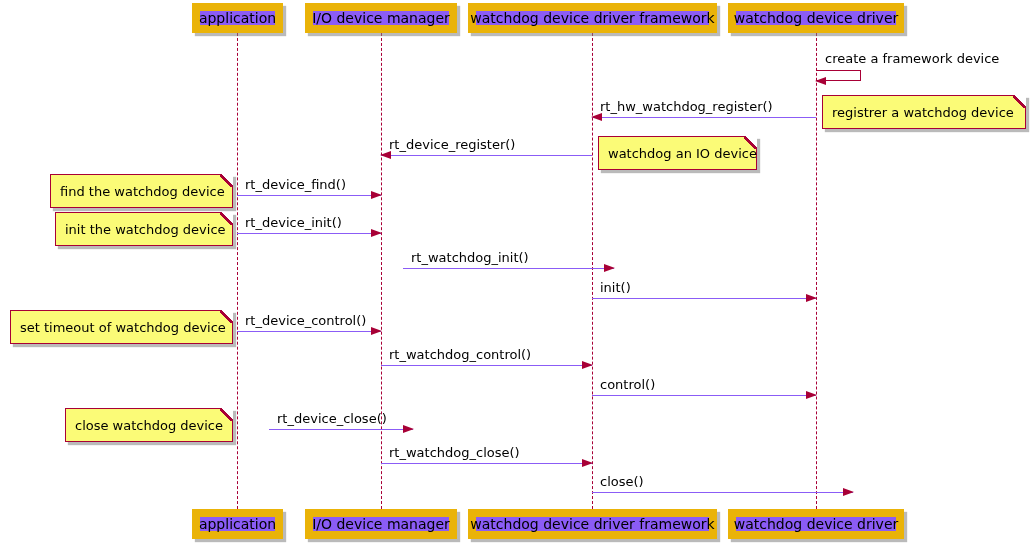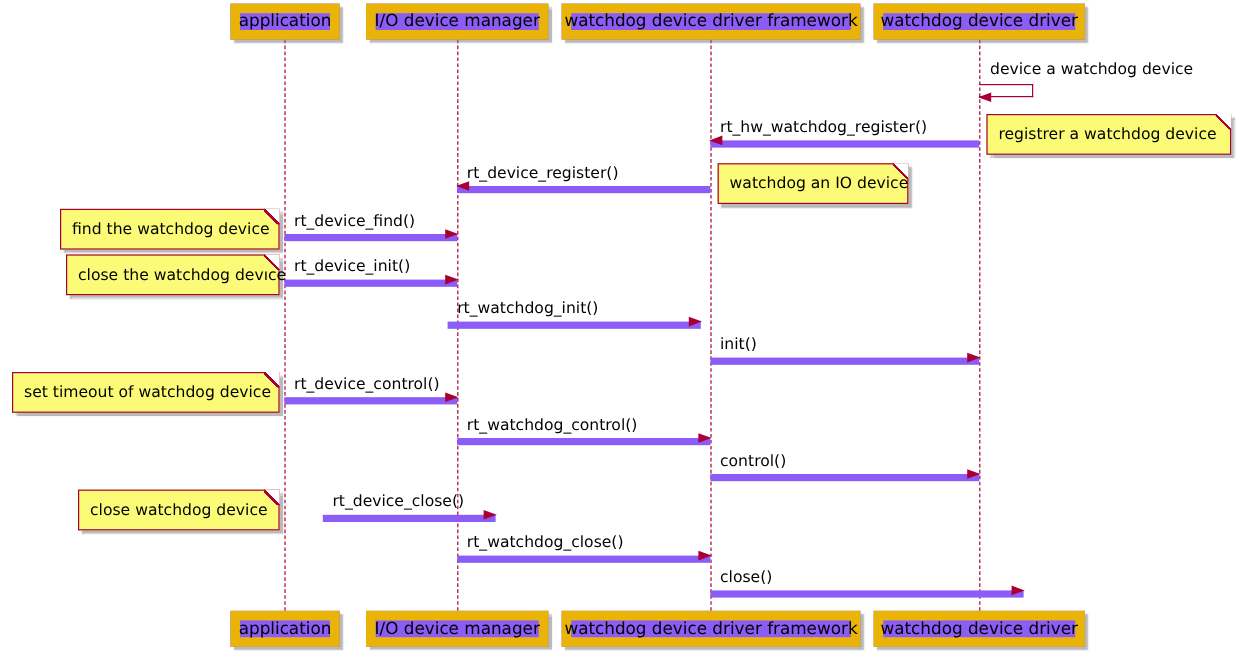--- a/index.html
+++ b/index.html
@@ -2,21 +2,21 @@
 <html><head>
 <meta charset="utf-8">
 <style>
   html,body{margin:0;padding:0;background:#ffffff;}
   .diagram{position:relative;width:1031px;height:549px;background:#ffffff;
     font-family:"DejaVu Sans","Liberation Sans",sans-serif;color:#000;overflow:hidden;}
   .pbox{position:absolute;box-sizing:border-box;height:30px;background:#8b5cf6;
     border:8px solid #eab308;box-shadow:3px 3px 1px rgba(130,130,130,0.55);
     display:flex;align-items:center;justify-content:center;font-size:14px;white-space:nowrap;}
   .lifeline{position:absolute;width:0;border-left:1px dashed #A80036;top:33px;height:476px;}
-  .msg{position:absolute;height:17px;border-bottom:6px solid #8b5cf6;}
+  .msg{position:absolute;height:17px;border-bottom:1px solid #8b5cf6;}
   .msg .lbl{position:absolute;left:8px;bottom:3px;font-size:13px;white-space:nowrap;}
   .arr{position:absolute;width:0;height:0;border-top:4px solid transparent;border-bottom:4px solid transparent;}
   .arr.r{right:-1px;bottom:-4px;border-left:11px solid #A80036;}
   .arr.l{left:-1px;bottom:-4px;border-right:11px solid #A80036;}
   .selfloop{position:absolute;box-sizing:border-box;border:1px solid #A80036;border-left:none;}
   .selfloop .arr{left:-1px;bottom:-5px;border-right:11px solid #A80036;}
   .freelbl{position:absolute;font-size:13px;white-space:nowrap;}
   .note{position:absolute;box-sizing:border-box;background:#FBFB77;border:1px solid #A80036;
     box-shadow:3px 3px 1px rgba(130,130,130,0.55);display:flex;align-items:center;
     padding:16px 9px;font-size:13px;white-space:nowrap;}
@@ -52,42 +52,42 @@
   <div class="pbox" style="left:305px;top:509px;width:152px;">
       <span>I/O device manager</span>
     </div>
   <div class="pbox" style="left:468px;top:509px;width:249px;">
       <span>watchdog device driver framework</span>
     </div>
   <div class="pbox" style="left:728px;top:509px;width:176px;">
       <span>watchdog device driver</span>
     </div>
 
-  <div class="freelbl" style="left:825px;top:51px;">device a watchdog device</div>
+  <div class="freelbl" style="left:825px;top:51px;">create a framework device</div>
   <div class="selfloop" style="left:816px;top:70px;width:45px;height:11px;">
     <span class="arr"></span>
   </div>
 
   <div class="msg" style="left:592px;top:100px;width:224px;">
     <span class="lbl">rt_hw_watchdog_register()</span>
       <span class="arr l"></span>
   </div>
   <div class="msg" style="left:381px;top:138px;width:211px;">
     <span class="lbl">rt_device_register()</span>
       <span class="arr l"></span>
   </div>
   <div class="msg" style="left:237px;top:178px;width:144px;text-decoration:underline;">
     <span class="lbl">rt_device_find()</span>
       <span class="arr r"></span>
   </div>
   <div class="msg" style="left:237px;top:216px;width:144px;">
     <span class="lbl">rt_device_init()</span>
       <span class="arr r"></span>
   </div>
-  <div class="msg" style="left:373px;top:251px;width:211px;">
+  <div class="msg" style="left:403px;top:251px;width:211px;">
     <span class="lbl">rt_watchdog_init()</span>
       <span class="arr r"></span>
   </div>
   <div class="msg" style="left:592px;top:281px;width:224px;">
     <span class="lbl">init()</span>
       <span class="arr r"></span>
   </div>
   <div class="msg" style="left:237px;top:314px;width:144px;">
     <span class="lbl">rt_device_control()</span>
       <span class="arr r"></span>
@@ -119,21 +119,21 @@
   </div>
   <div class="note" style="left:598px;top:136px;width:159px;height:26px;">
     <span>watchdog an IO device</span>
       <span class="fold"></span>
   </div>
   <div class="note" style="left:50px;top:174px;width:183px;height:26px;">
     <span>find the watchdog device</span>
       <span class="fold"></span>
   </div>
   <div class="note" style="left:55px;top:212px;width:178px;height:26px;">
-    <span>close the watchdog device</span>
+    <span>init the watchdog device</span>
       <span class="fold"></span>
   </div>
   <div class="note" style="left:10px;top:310px;width:223px;height:26px;">
     <span>set timeout of watchdog device</span>
       <span class="fold"></span>
   </div>
   <div class="note" style="left:65px;top:408px;width:168px;height:14px;">
     <span>close watchdog device</span>
       <span class="fold"></span>
   </div>

